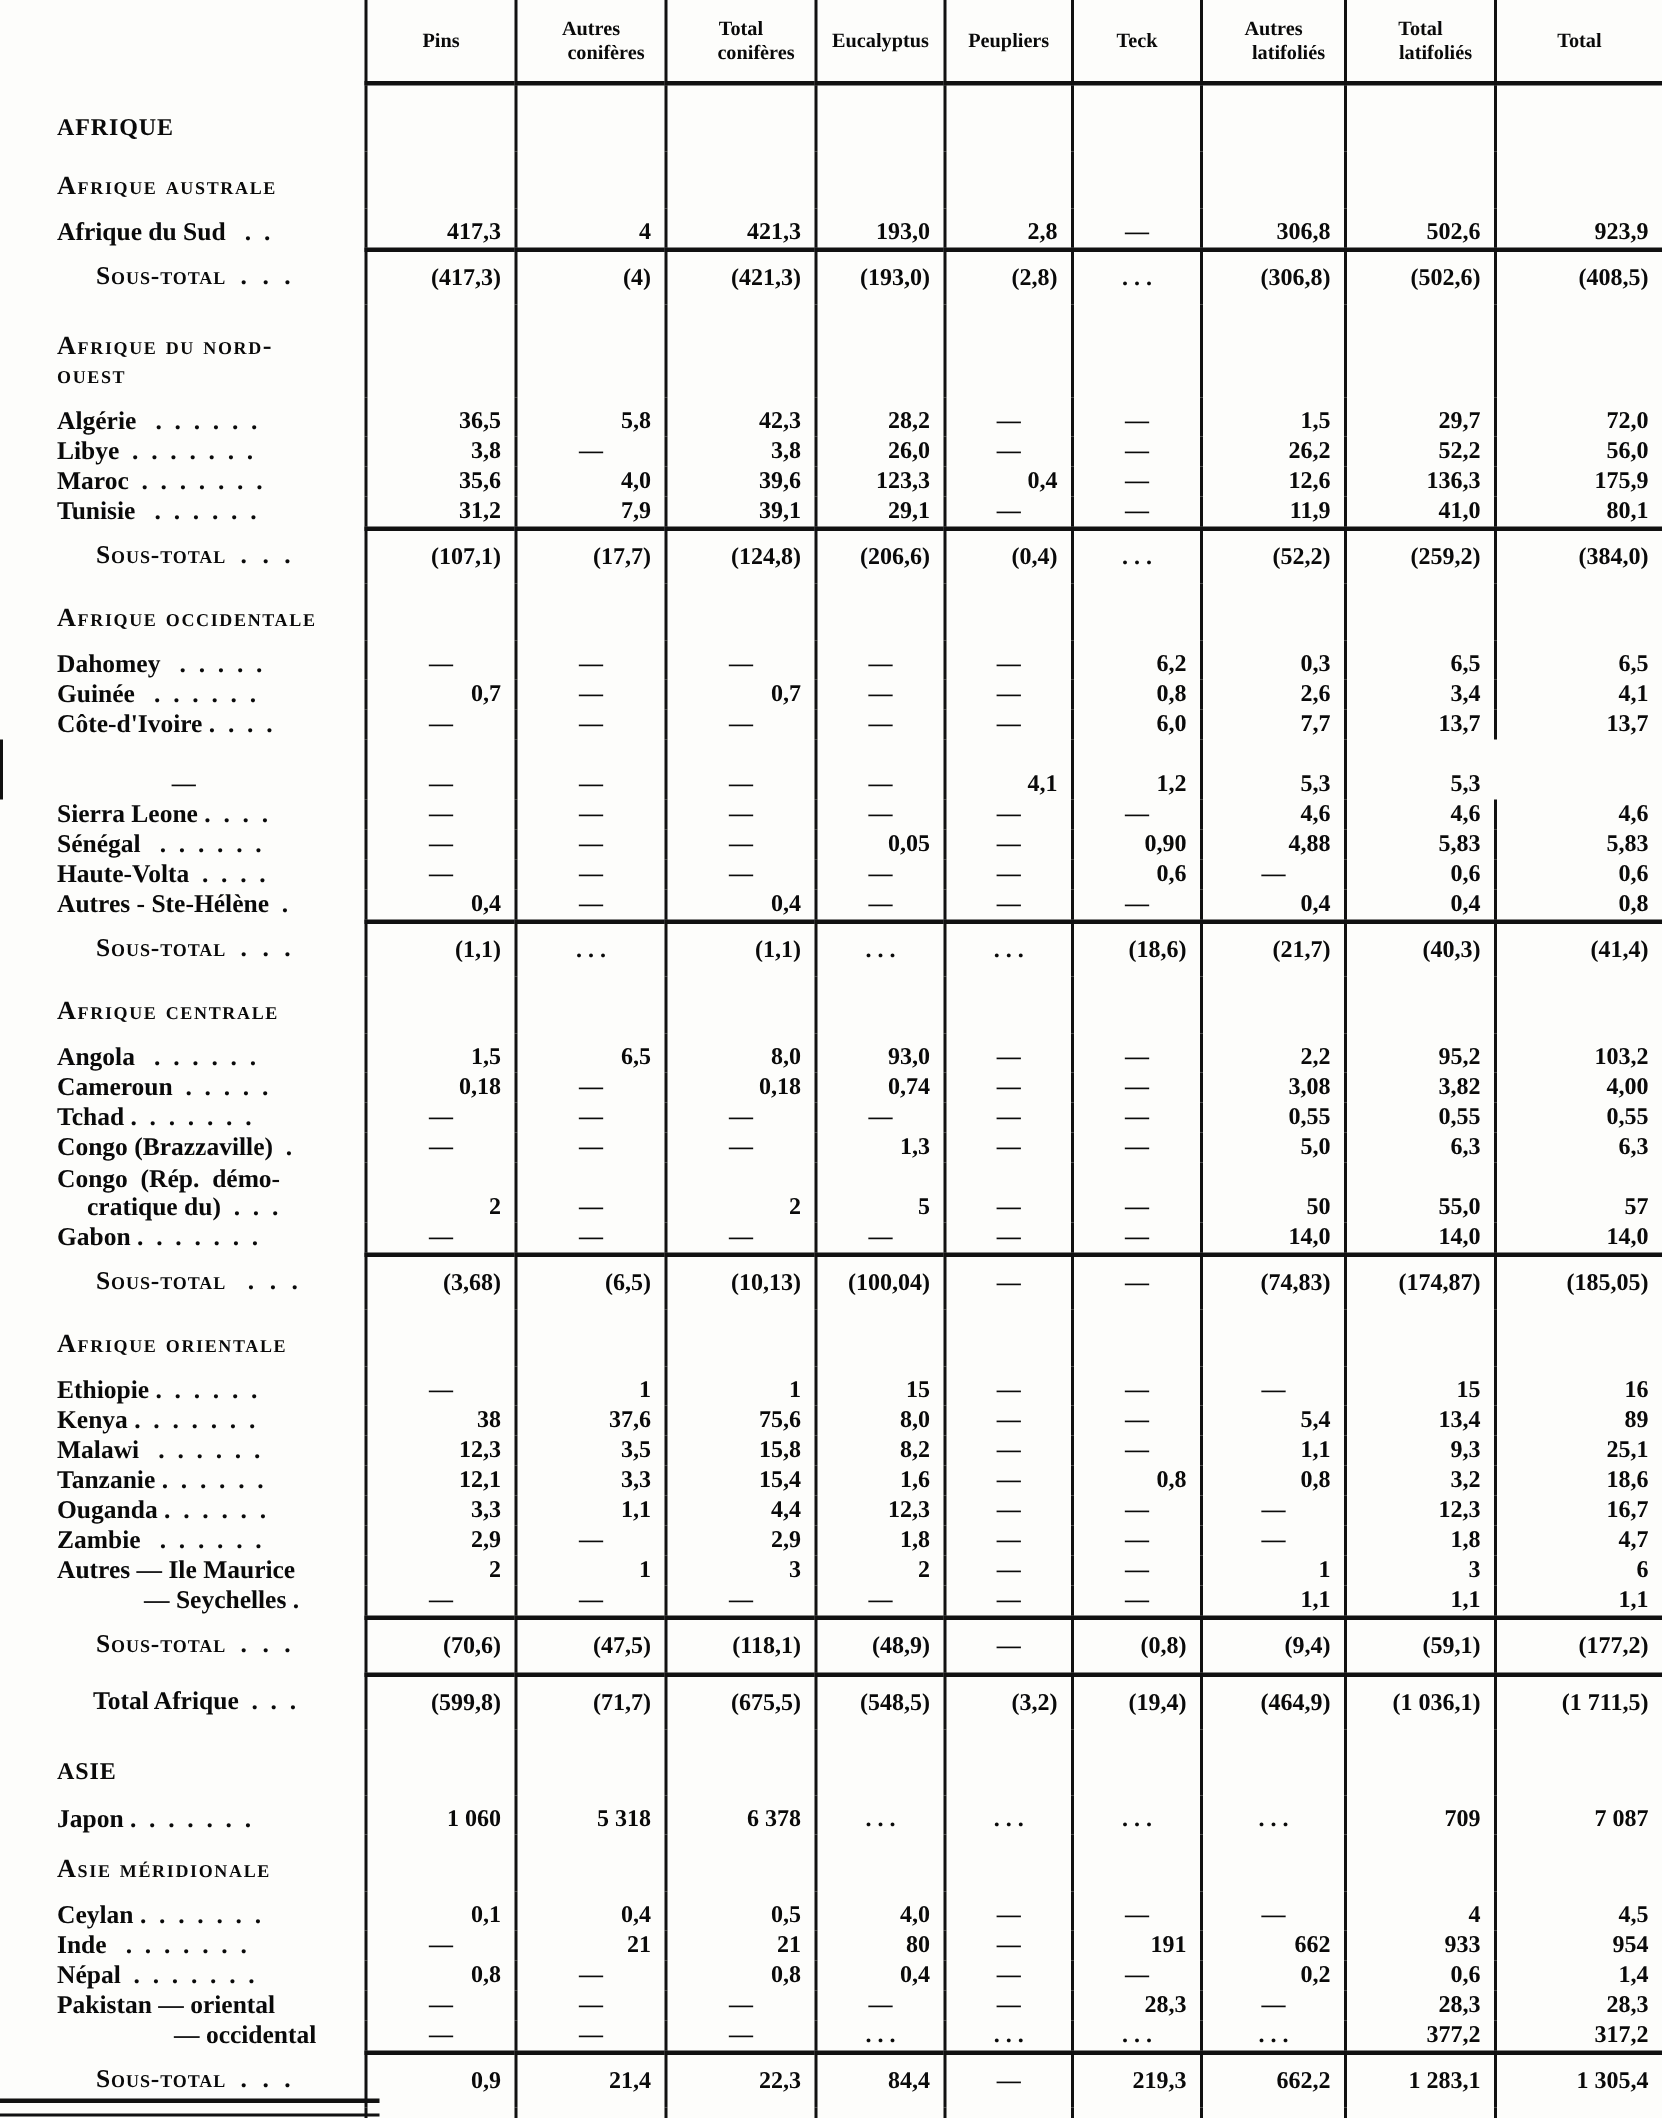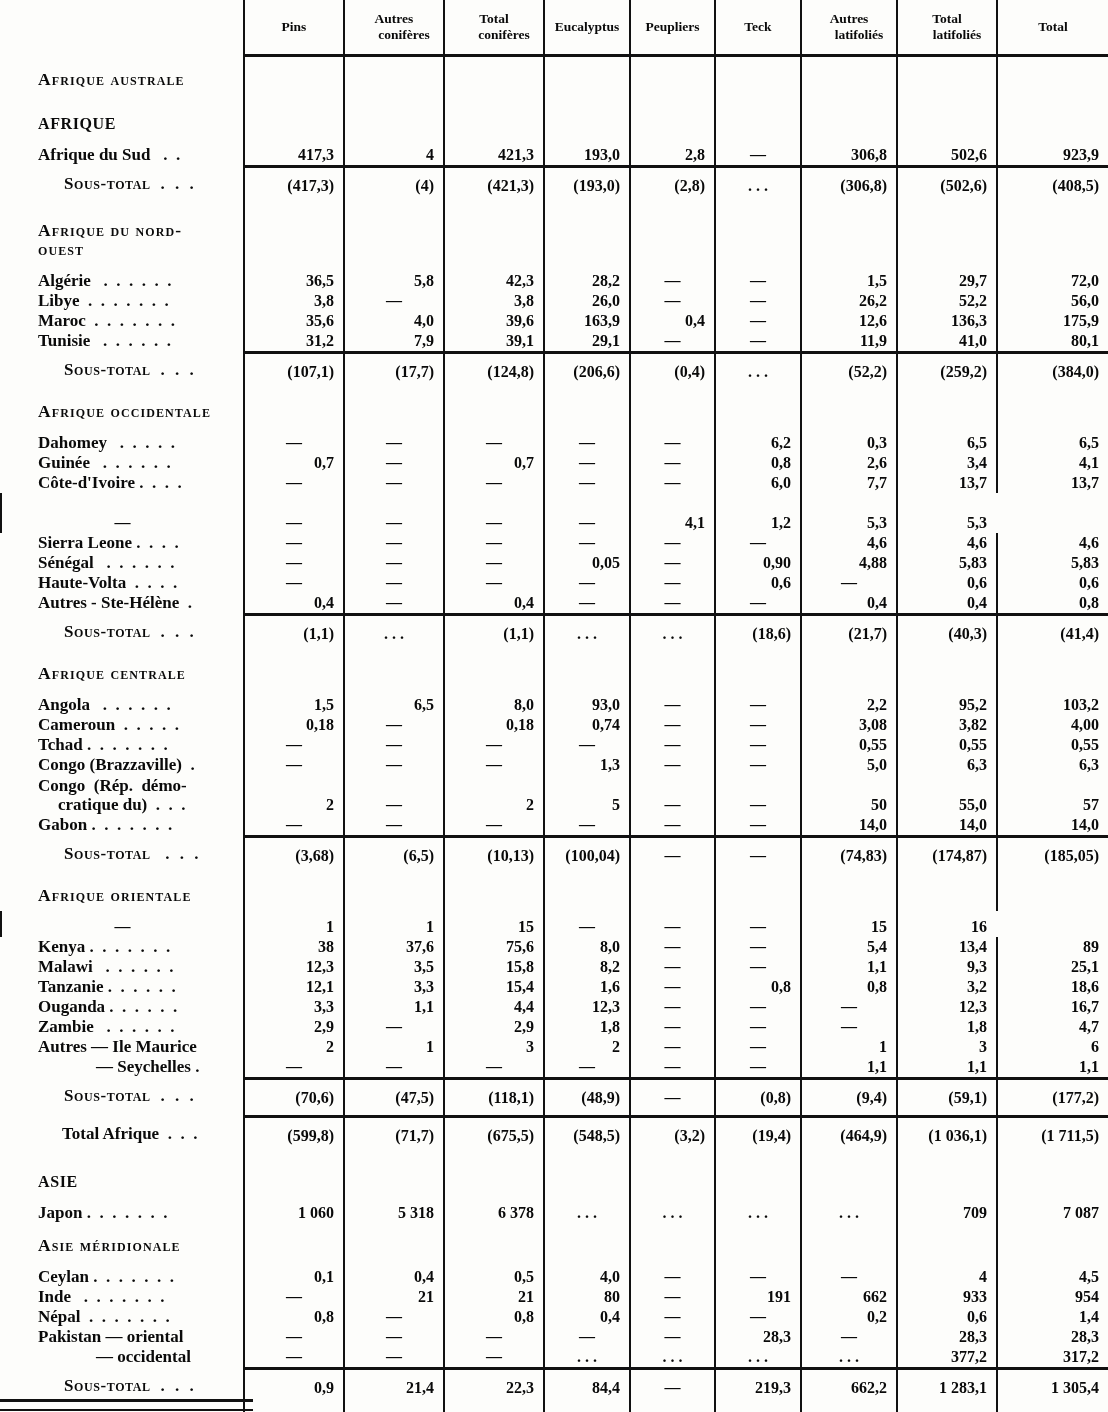--- a/index.html
+++ b/index.html
@@ -92,37 +92,37 @@
             <div style="white-space: pre;">Total</div>
             <div class="line2" style="white-space: pre;">latifoliés</div>
           </div>
         </div>
         <div class="cell">
           <div>
             <div style="white-space: pre;">Total</div>
           </div>
         </div>
       </div>
+      <div class="row group g1 h-g1">
+        <div class="cell stub">
+          <div class="stub-text"><div style="white-space: pre;">AFRIQUE</div></div>
+        </div>
+        <div class="cell"></div>
+        <div class="cell"></div>
+        <div class="cell"></div>
+        <div class="cell"></div>
+        <div class="cell"></div>
+        <div class="cell"></div>
+        <div class="cell"></div>
+        <div class="cell"></div>
+        <div class="cell"></div>
+      </div>
       <div class="row group g2 h-g2">
         <div class="cell stub">
           <div class="stub-text"><div style="white-space: pre;">Afrique australe</div></div>
-        </div>
-        <div class="cell"></div>
-        <div class="cell"></div>
-        <div class="cell"></div>
-        <div class="cell"></div>
-        <div class="cell"></div>
-        <div class="cell"></div>
-        <div class="cell"></div>
-        <div class="cell"></div>
-        <div class="cell"></div>
-      </div>
-      <div class="row group g1 h-g1">
-        <div class="cell stub">
-          <div class="stub-text"><div style="white-space: pre;">AFRIQUE</div></div>
         </div>
         <div class="cell"></div>
         <div class="cell"></div>
         <div class="cell"></div>
         <div class="cell"></div>
         <div class="cell"></div>
         <div class="cell"></div>
         <div class="cell"></div>
         <div class="cell"></div>
         <div class="cell"></div>
@@ -276,21 +276,21 @@
         <div class="cell">
           <span style="white-space: pre;">35,6</span>
         </div>
         <div class="cell">
           <span style="white-space: pre;">4,0</span>
         </div>
         <div class="cell">
           <span style="white-space: pre;">39,6</span>
         </div>
         <div class="cell">
-          <span style="white-space: pre;">163,9</span>
+          <span style="white-space: pre;">123,3</span>
         </div>
         <div class="cell">
           <span style="white-space: pre;">0,4</span>
         </div>
         <div class="cell dashv">
           <span style="white-space: pre;">—</span>
         </div>
         <div class="cell">
           <span style="white-space: pre;">12,6</span>
         </div>
@@ -910,20 +910,23 @@
         <div class="cell"></div>
         <div class="cell"></div>
         <div class="cell"></div>
         <div class="cell"></div>
         <div class="cell"></div>
         <div class="cell"></div>
         <div class="cell"></div>
         <div class="cell"></div>
       </div>
       <div class="row item h-lead">
+        <div class="cell stub">
+          <div class="stub-text"><div style="white-space: pre;">Ethiopie .  .  .  .  .  .</div></div>
+        </div>
         <div class="cell dashv">
           <span style="white-space: pre;">—</span>
         </div>
         <div class="cell">
           <span style="white-space: pre;">1</span>
         </div>
         <div class="cell">
           <span style="white-space: pre;">1</span>
         </div>
         <div class="cell">
@@ -1416,21 +1419,21 @@
         </div>
         <div class="cell">
           <span style="white-space: pre;">28,3</span>
         </div>
         <div class="cell">
           <span style="white-space: pre;">28,3</span>
         </div>
       </div>
       <div class="row item h-item">
         <div class="cell stub">
-          <div class="stub-text cont-label"><div style="white-space: pre;">— occidental</div></div>
+          <div class="stub-text cont-label"><div style="white-space: pre; margin-left: 20px;">— occidental</div></div>
         </div>
         <div class="cell dashv">
           <span style="white-space: pre;">—</span>
         </div>
         <div class="cell dashv">
           <span style="white-space: pre;">—</span>
         </div>
         <div class="cell dashv">
           <span style="white-space: pre;">—</span>
         </div>

